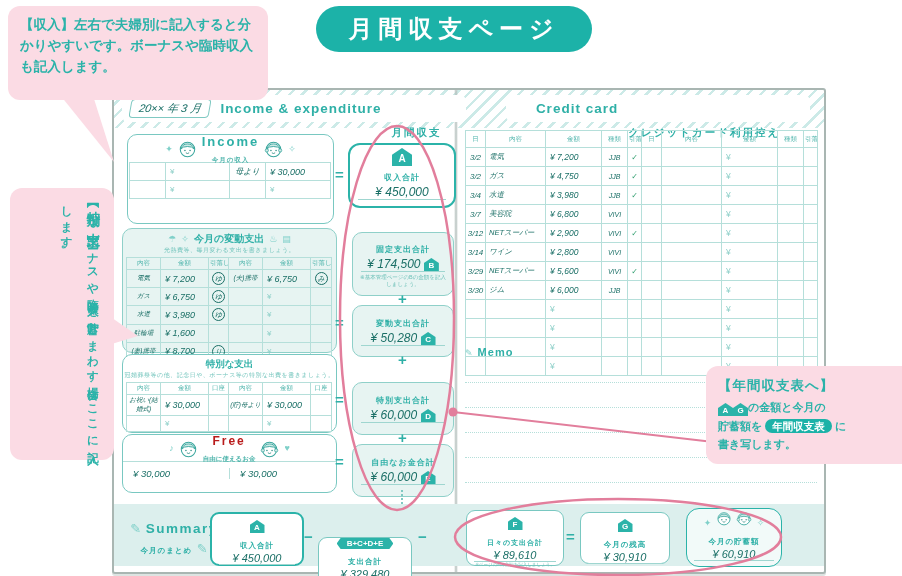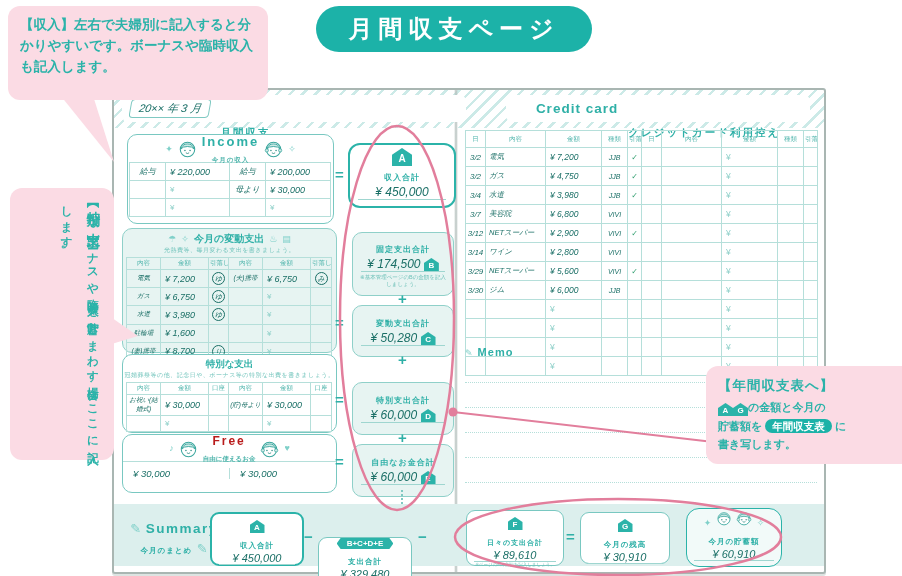--- a/index.html
+++ b/index.html
@@ -113,20 +113,21 @@
 <div class="abs" id="badge">
   <span>月間収支ページ</span>
 </div>
 
 <div class="abs" id="spread">
   <div class="abs" id="hatch"></div>
   <div class="abs" id="fold"></div>
 
   <div class="abs hdr-pill" style="left:8px;top:5px;width:328px;height:27px;">
     <span id="date-box" class="hand">20×× 年 3 月</span>
+    <span class="title-en">Income &amp; expenditure</span>
     <span class="title-jp">月間収支</span>
   </div>
 
   <div class="abs card" style="left:13px;top:44px;width:205px;height:88px;">
     <div class="sec-head" style="height:27px;">
       <span class="spark">✦</span>
       <span class="face"><svg width="100%" height="100%" viewBox="0 0 20 20">
             <circle cx="10" cy="11" r="7.6" fill="#fff" stroke="#3aa79e" stroke-width="1.1"></circle>
             <path d="M3.2 10.5 a7 7 0 0 1 13.6 0 q-1.4-2.6-6.8-2.6 q-5.4 0-6.8 2.6z" fill="#cdeae6" stroke="#3aa79e" stroke-width="1"></path>
             <circle cx="7.3" cy="12.2" r="0.8" fill="#2c8d84"></circle>
@@ -150,26 +151,20 @@
     </div>
     <table id="income-table" style="width:201px;margin:0 1px;">
       <colgroup>
           <col style="width:36px">
           <col style="width:64px">
           <col style="width:36px">
           <col style="width:65px">
         </colgroup>
       <tbody>
           <tr>
-            <td class="lbl hand" style="height: 15px;">給与</td>
-            <td class="amt hand" style="height: 15px;">¥ 220,000</td>
-            <td class="lbl hand" style="height: 15px;">給与</td>
-            <td class="amt hand" style="height: 15px;">¥ 200,000</td>
-          </tr>
-          <tr>
             <td class="lbl hand" style="height: 15px;"></td>
             <td class="amt yen-empty" style="height: 15px;">¥</td>
             <td class="lbl hand" style="height: 15px;">母より</td>
             <td class="amt hand" style="height: 15px;">¥ 30,000</td>
           </tr>
           <tr>
             <td class="lbl hand" style="height: 15px;"></td>
             <td class="amt yen-empty" style="height: 15px;">¥</td>
             <td class="lbl hand" style="height: 15px;"></td>
             <td class="amt yen-empty" style="height: 15px;">¥</td>

